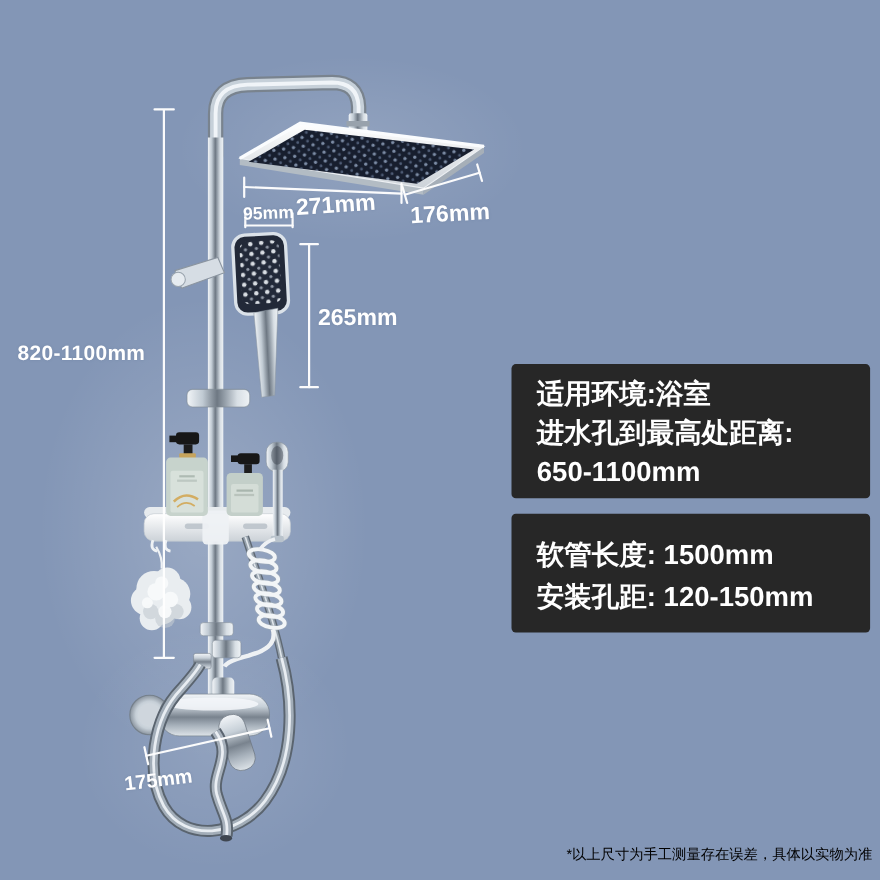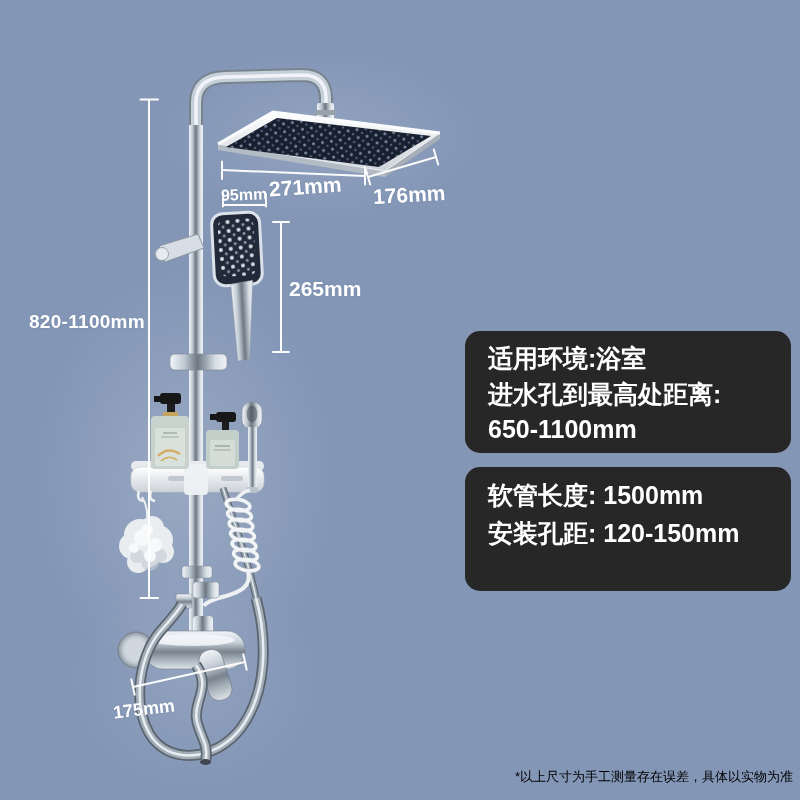--- a/index.html
+++ b/index.html
@@ -12,30 +12,30 @@
   .lbl{
     position:absolute; color:#ffffff; white-space:nowrap;
     font-family:"Liberation Sans","DejaVu Sans",sans-serif;
     text-shadow:0 0 2px rgba(90,110,140,.35);
   }
   #lbl-95  {left:221px; top:186px; font-size:16px; font-weight:600; transform:rotate(-2deg);}
   #lbl-271 {left:269px; top:175px; font-size:21px; font-weight:700; transform:rotate(-4deg);}
   #lbl-176 {left:373px; top:183px; font-size:21px; font-weight:700; transform:rotate(-3deg);}
   #lbl-265 {left:289px; top:277px; font-size:21px; font-weight:700;text-align:center;}
   #lbl-175 {left:113px; top:699px; font-size:18px; font-weight:600; transform:rotate(-7deg);}
-  #lbl-height{left:16px; top:311px; width:142px; text-align:center;}
+  #lbl-height{left:16px; top:311px; width:142px; }
   #lbl-height .hl1{font-size:19px; font-weight:700; letter-spacing:.3px;}
   #lbl-height .hl2{font-size:16.5px; margin-top:3px;}
   .spec-box{
     position:absolute; left:465px; width:326px; box-sizing:border-box;
-    background:#272727; border-radius:15px; color:#ffffff; font-weight:700;
+    background:#272727; border-radius:4px; color:#ffffff; font-weight:700;
     padding-left:23px; padding-right:8px;
   }
   #spec-box-1{top:331px; height:122px; padding-top:10px; font-size:25px; line-height:35.5px;}
-  #spec-box-2{top:467px; height:124px;  padding-top:9px;  font-size:25px; line-height:38px;}
+  #spec-box-2{top:467px; height:108px;  padding-top:19px;  font-size:25px; line-height:38px;}
   .spec-line{white-space:nowrap;}
   #footnote{
     position:absolute; right:7px; top:768px; font-size:13px; color:#000000;
     font-family:"Liberation Sans","DejaVu Sans",sans-serif; white-space:nowrap;
   }
 </style>
 </head>
 <body>
 
 <div id="stage">

